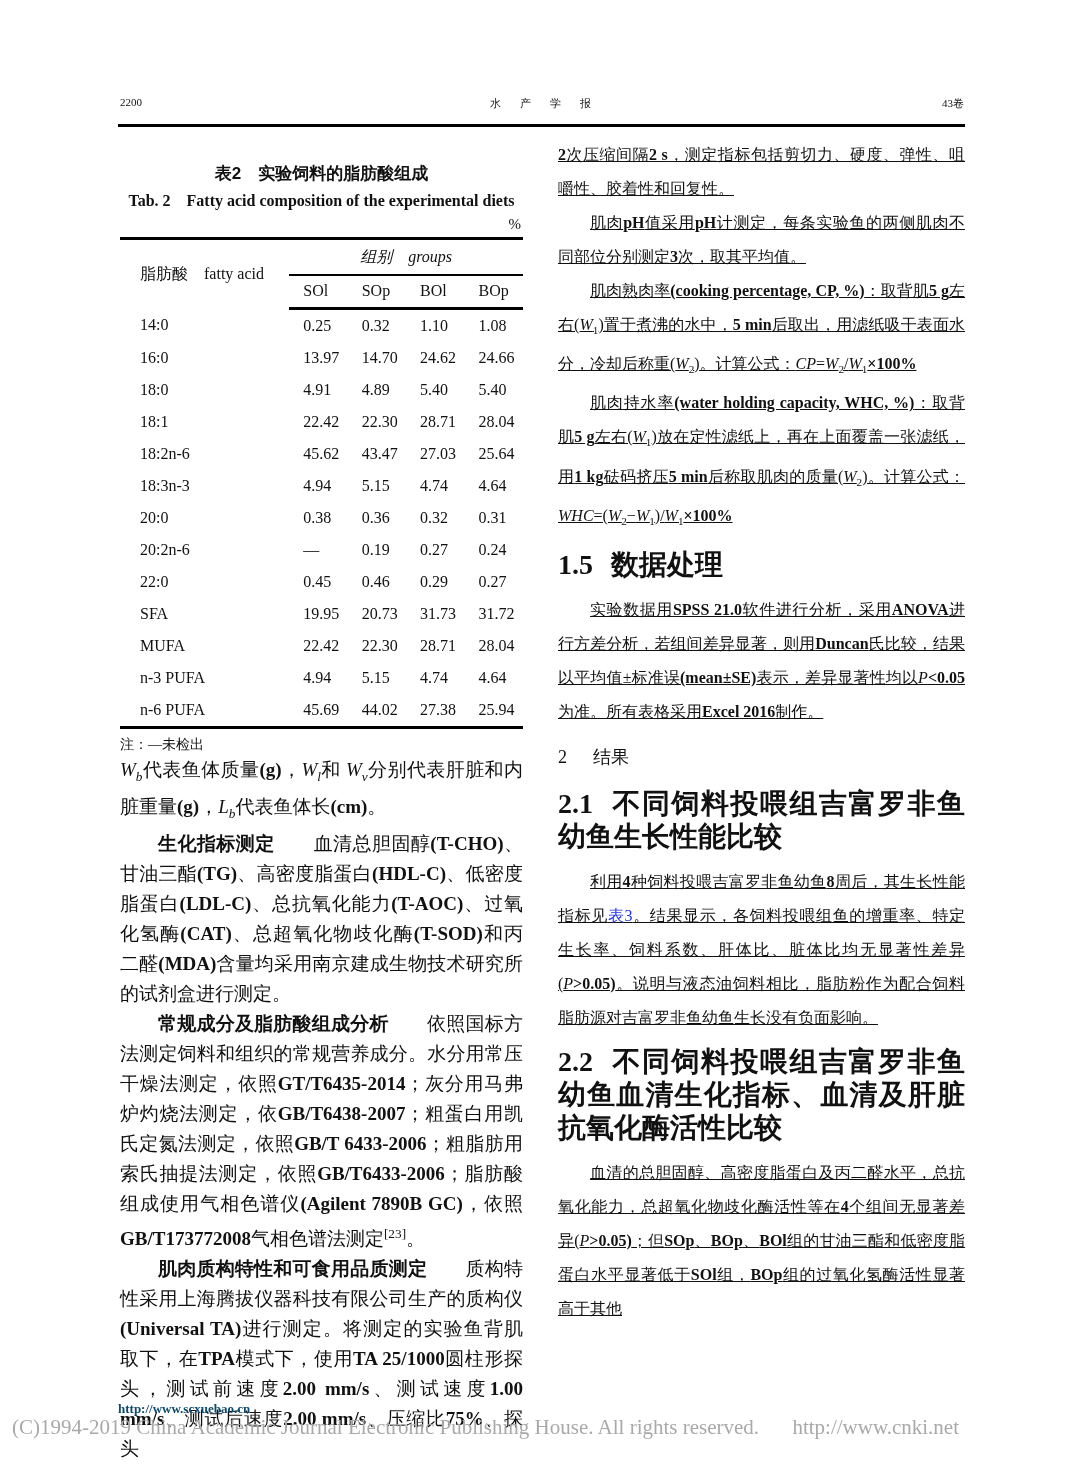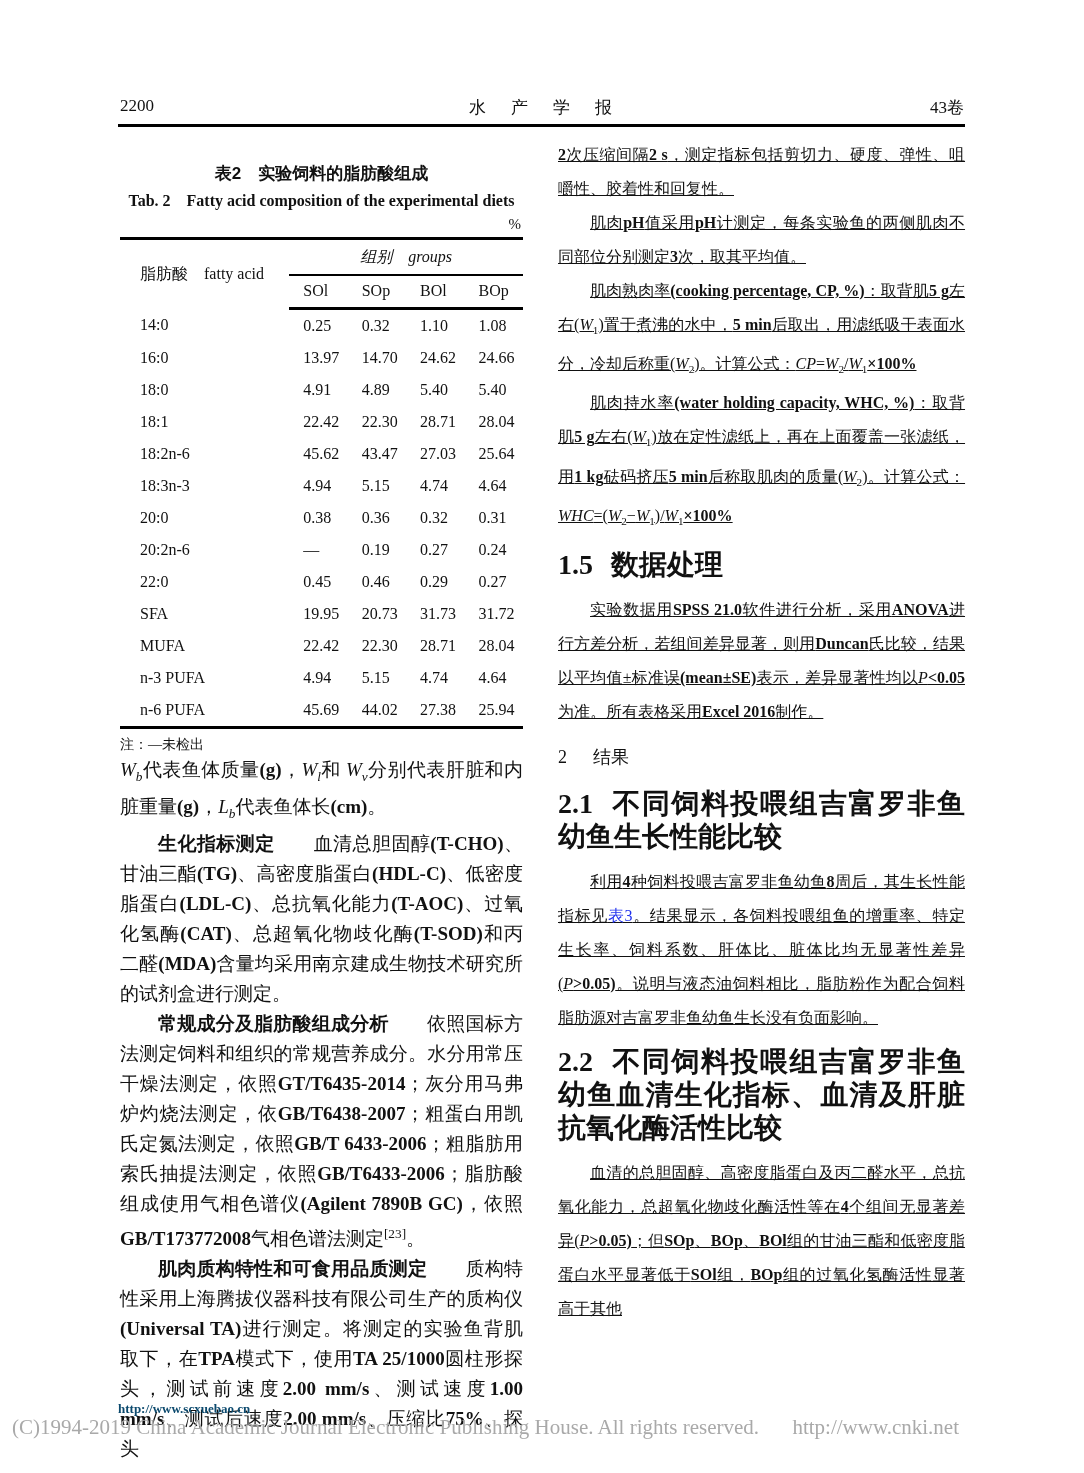--- a/index.html
+++ b/index.html
@@ -1,19 +1,19 @@
 <!DOCTYPE html>
 <html><head>
 <meta charset="utf-8">
 <style>
   html,body{margin:0;padding:0;background:#ffffff;}
   .page{position:relative;width:1084px;height:1473px;background:#fff;overflow:hidden;
         font-family:"Liberation Serif","DejaVu Serif",serif;color:#111;}
   
-  .phead{position:absolute;left:120px;top:96px;width:845px;height:24px;font-size:17px;}
+  .phead{position:absolute;left:120px;top:96px;width:845px;height:24px;font-size:11px;}
   .phead .pgnum{position:absolute;left:0;top:0;}
   .phead .jtitle{position:absolute;left:0;right:0;text-align:center;letter-spacing:4px;}
   .phead .vol{position:absolute;right:1px;top:0;}
   .hrule{position:absolute;left:118px;top:124px;width:847px;height:3px;background:#000;}
   
   .col{position:absolute;top:138px;}
   .col.leftcol{left:120px;width:403px;}
   .col.rightcol{left:558px;width:407px;}
   
   .cap-cn{font-weight:bold;text-align:center;font-size:17px;margin:24px 0 2px 0;

